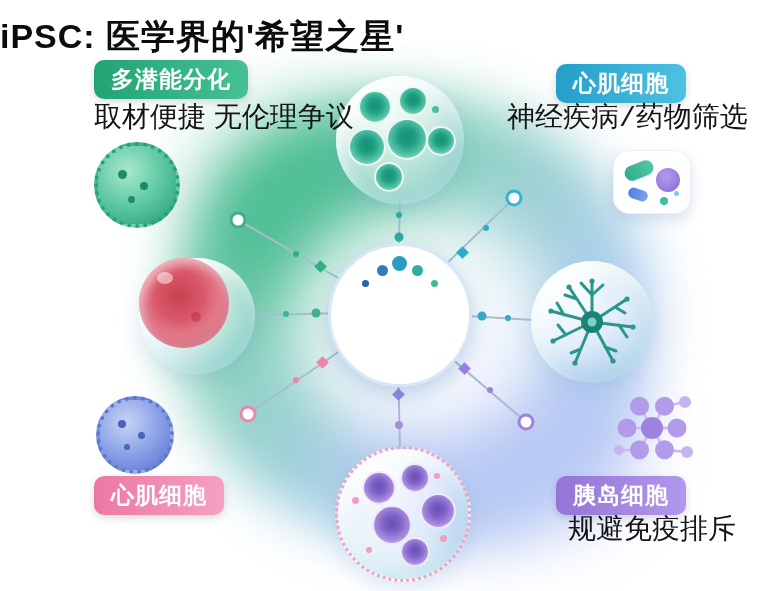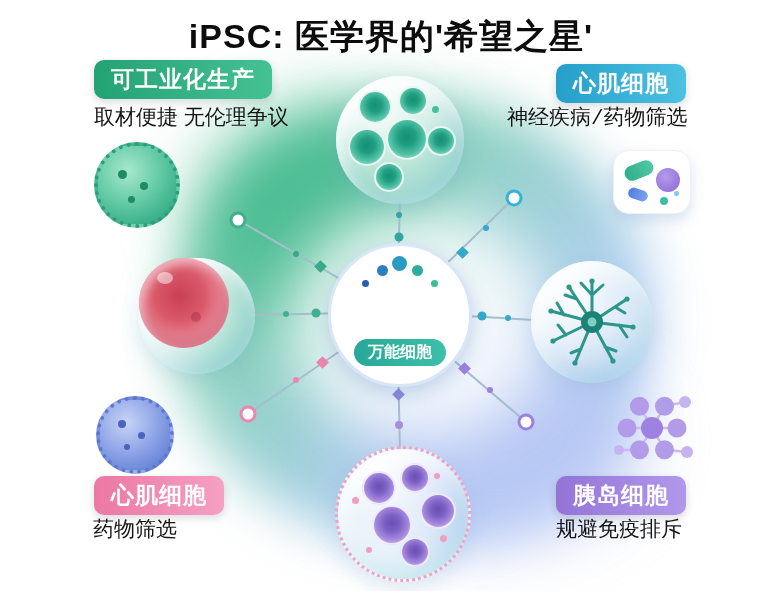--- a/index.html
+++ b/index.html
@@ -8,21 +8,21 @@
 
   
   .glow{position:absolute;border-radius:50%;}
   #glow-main{left:175px;top:95px;width:480px;height:450px;
     background:linear-gradient(135deg,#2fb381 0%,#6cc7ab 32%,#9cc3ec 68%,#b9c9f3 100%);
     filter:blur(26px);opacity:.8;}
   #glow-green{left:195px;top:105px;width:240px;height:220px;background:#1fae76;filter:blur(36px);opacity:.5;}
   #glow-bottom{left:350px;top:340px;width:290px;height:200px;background:#b7c6f5;filter:blur(34px);opacity:.8;}
   #glow-center{left:290px;top:205px;width:260px;height:235px;background:#ffffff;filter:blur(30px);opacity:.85;}
 
-  .title{position:absolute;top:14px;left:0;width:100%;text-align:center;
+  .title{position:absolute;top:14px;left:0;width:100%;
     font-size:34px;font-weight:800;color:#0c0c0c;letter-spacing:1px;}
 
   svg.connectors{position:absolute;left:0;top:0;}
 
   
   .bubble{position:absolute;border-radius:50%;
     background:radial-gradient(circle at 32% 26%, rgba(255,255,255,.98) 0%, rgba(255,255,255,.6) 42%, rgba(216,240,244,.35) 72%, rgba(186,222,238,.55) 100%);
     box-shadow:inset -8px -12px 22px rgba(130,195,215,.28), inset 8px 12px 18px rgba(255,255,255,.95), 0 8px 20px rgba(110,155,200,.18);}
   #bubble-top{left:336px;top:76px;width:128px;height:128px;}
   #bubble-left{left:139px;top:258px;width:116px;height:116px;}
@@ -63,25 +63,25 @@
   #molecule{position:absolute;left:605px;top:386px;}
 
   
   .badge{position:absolute;color:#ffffff;font-weight:700;font-size:23px;padding:4px 17px;
     border-radius:10px;box-shadow:0 3px 9px rgba(0,0,0,.14);letter-spacing:1px;}
   #badge-tl{left:94px;top:60px;background:linear-gradient(90deg,#23a273,#45c294);}
   #badge-tr{left:556px;top:64px;background:linear-gradient(90deg,#259fc9,#4cc2e3);}
   #badge-bl{left:94px;top:476px;background:linear-gradient(90deg,#eb78a3,#f6a0c4);}
   #badge-br{left:556px;top:476px;background:linear-gradient(90deg,#9474d6,#b298ec);font-family:Liberation Mono, monospace;}
 
-  .desc{position:absolute;font-size:21px;color:#141414;line-height:30px;font-weight:500;}
+  .desc{position:absolute;font-size:28px;color:#141414;line-height:30px;font-weight:500;}
   #desc-tl{left:94px;top:102px;}
   #desc-tr{left:507px;top:104px;font-family:Liberation Mono, monospace;}
   #desc-bl{left:93px;top:514px;}
-  #desc-br{left:556px;top:514px;}
+  #desc-br{left:568px;top:514px;}
 </style>
 </head>
 <body>
 
 <div class="glow" id="glow-main"></div>
 <div class="glow" id="glow-green"></div>
 <div class="glow" id="glow-bottom"></div>
 <div class="glow" id="glow-center"></div>
 
 <svg class="connectors" width="782" height="591" viewBox="0 0 782 591">
@@ -176,21 +176,20 @@
   <div class="speck" style="left:102px;top:86px;width:7px;height:7px;background:#ef9ec0;"></div>
   <div class="speck" style="left:28px;top:98px;width:6px;height:6px;background:#ef9ec0;"></div>
 </div>
 
 <div class="hub">
   <div class="hub-dot" style="left:31px;top:34px;width:7px;height:7px;background:#2a5fae;"></div>
   <div class="hub-dot" style="left:46px;top:19px;width:11px;height:11px;background:#2a7fc0;"></div>
   <div class="hub-dot" style="left:61px;top:10px;width:15px;height:15px;background:#2a9cc2;"></div>
   <div class="hub-dot" style="left:81px;top:19px;width:11px;height:11px;background:#2fae9e;"></div>
   <div class="hub-dot" style="left:100px;top:34px;width:7px;height:7px;background:#3abd92;"></div>
-  <div class="hub-pill">万能细胞</div>
 </div>
 
 <div class="spiky" id="spiky-green">
   <div class="speck" style="left:20px;top:24px;width:9px;height:9px;background:#1f8a66;"></div>
   <div class="speck" style="left:42px;top:36px;width:8px;height:8px;background:#1f8a66;"></div>
   <div class="speck" style="left:30px;top:50px;width:7px;height:7px;background:#1f8a66;"></div>
 </div>
 <div class="spiky" id="spiky-blue">
   <div class="speck" style="left:18px;top:20px;width:8px;height:8px;background:#4a63bd;"></div>
   <div class="speck" style="left:38px;top:32px;width:7px;height:7px;background:#4a63bd;"></div>
@@ -226,27 +225,26 @@
     <circle cx="34.5" cy="63.7" r="9.5" fill="#b29cea"></circle>
     <circle cx="59.5" cy="63.7" r="9.5" fill="#b29cea"></circle>
     <circle cx="80" cy="16" r="6" fill="#c6b4f0"></circle>
     <circle cx="14" cy="64" r="5" fill="#c6b4f0"></circle>
     <circle cx="82" cy="66" r="6" fill="#c6b4f0"></circle>
   </g>
 </svg>
 
 <div class="title">iPSC:  医学界的'希望之星'</div>
 
-<div class="badge" id="badge-tl">可工业化生产</div>
+<div class="badge" id="badge-tl">多潜能分化</div>
 <div class="desc" id="desc-tl">取材便捷 无伦理争议</div>
 
 <div class="badge" id="badge-tr">心肌细胞</div>
 <div class="desc" id="desc-tr">神经疾病/药物筛选</div>
 
 <div class="badge" id="badge-bl">心肌细胞</div>
 <div class="desc" id="desc-bl">
-  <div>药物筛选</div>
 </div>
 
 <div class="badge" id="badge-br">胰岛细胞</div>
 <div class="desc" id="desc-br">
   <div>规避免疫排斥</div>
 </div>
 
 </body></html>

